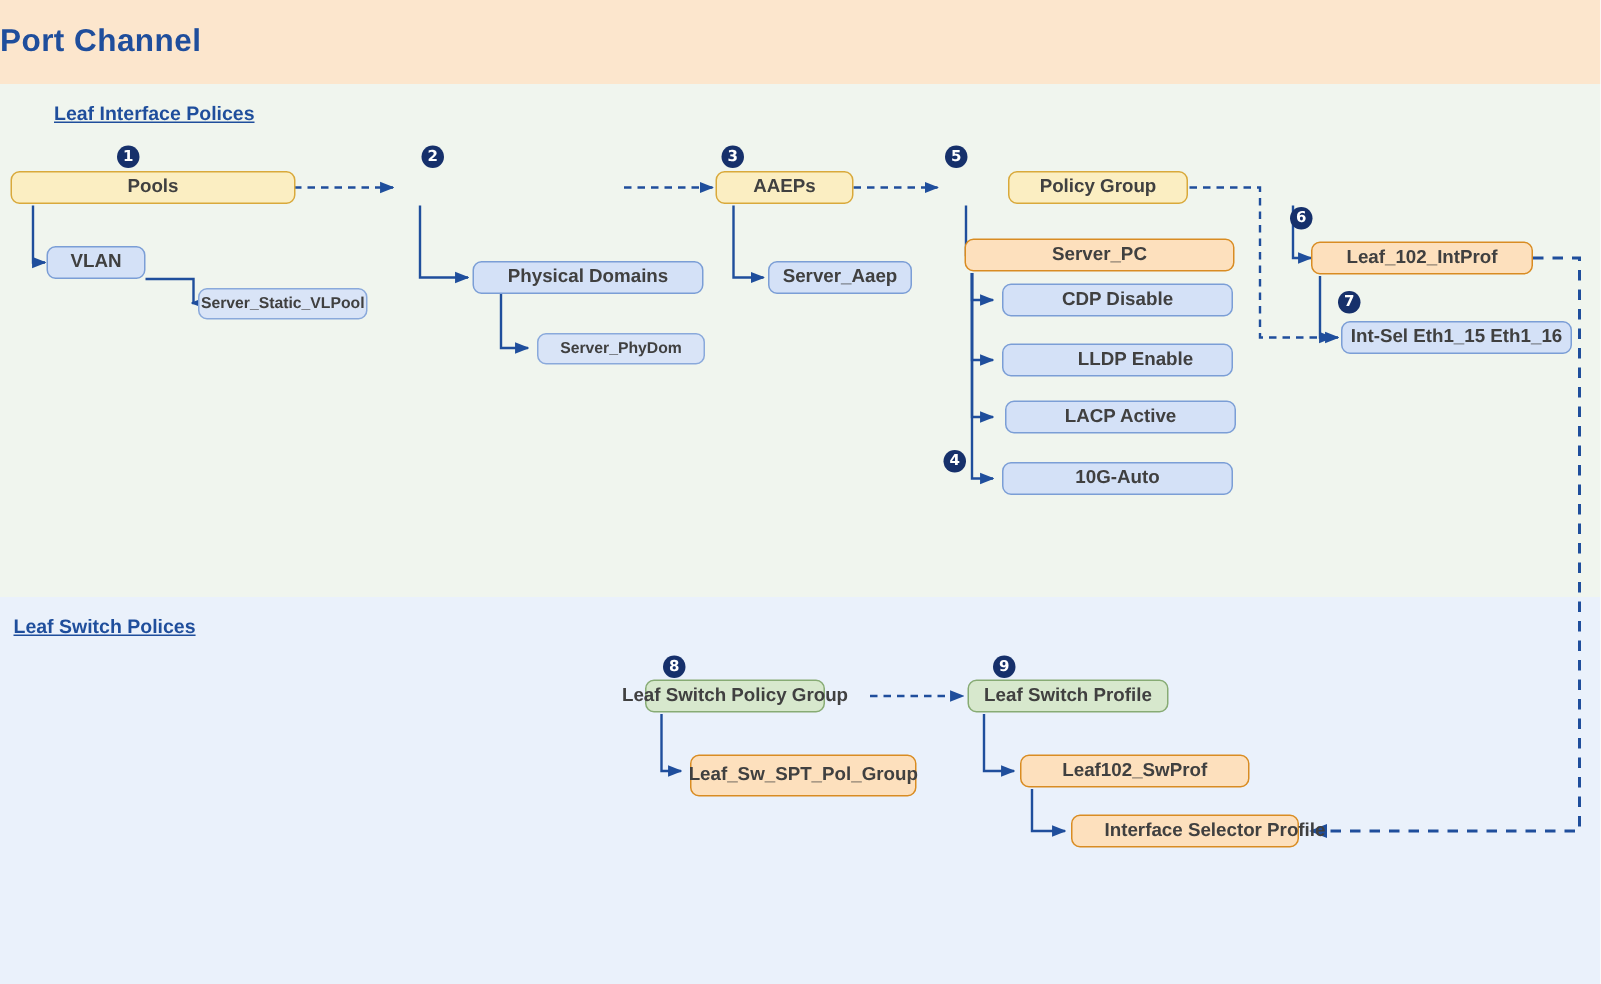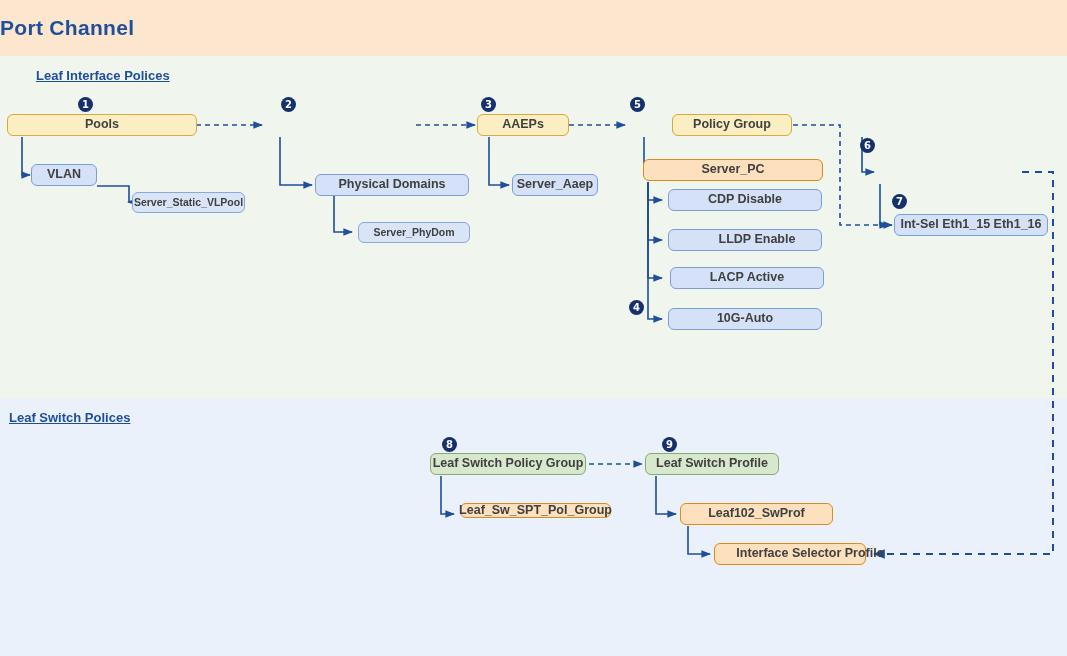--- a/index.html
+++ b/index.html
@@ -192,33 +192,34 @@
   </svg>
 
   <div class="node n-yellow" style="left:7px;  top:114px; width:190px; height:22px;">Pools</div>
   <div class="node n-blue" style="left:31px; top:164px; width:66px;  height:22px;">VLAN</div>
   <div class="node n-blue-sm" style="left:132px; top:192px; width:113px; height:21px;text-align:right;">Server_Static_VLPool</div>
 
   <div class="node n-blue" style="left:315px; top:174px; width:154px; height:22px;">Physical Domains</div>
   <div class="node n-blue-sm" style="left:358px; top:222px; width:112px; height:21px;">Server_PhyDom</div>
 
   <div class="node n-yellow" style="left:477px; top:114px; width:92px;  height:22px;">AAEPs</div>
-  <div class="node n-blue" style="left:512px; top:174px; width:86px;  height:22px;">Server_Aaep</div>
+  <div class="node n-blue" style="left:512px; top:174px; width:96px;  height:22px;">Server_Aaep</div>
 
   <div class="node n-yellow" style="left:628px; top:114px; width:120px; height:22px;margin-left:44px;">Policy Group</div>
   <div class="node n-orange" style="left:643px; top:159px; width:180px; height:22px;">Server_PC</div>
   <div class="node n-blue" style="left:668px; top:189px; width:154px; height:22px;">CDP Disable</div>
   <div class="node n-blue" style="left:668px; top:229px; width:154px; height:22px;padding-left:28px;">LLDP Enable</div>
   <div class="node n-blue" style="left:670px; top:267px; width:154px; height:22px;">LACP Active</div>
   <div class="node n-blue" style="left:668px; top:308px; width:154px; height:22px;">10G-Auto</div>
 
+  <div class="node n-orange" style="left:874px; top:161px; width:148px; height:22px;">Leaf_102_IntProf</div>
   <div class="node n-blue" style="left:894px; top:214px; width:154px; height:22px;">Int-Sel Eth1_15 Eth1_16</div>
 
-  <div class="node n-green" style="left:430px; top:453px; width:156px; height:22px;">Leaf Switch Policy Group</div>
-  <div class="node n-orange" style="left:460px; top:503px; width:151px; height:15px;">Leaf_Sw_SPT_Pol_Group</div>
+  <div class="node n-green" style="left:430px; top:453px; width:120px; height:22px;">Leaf Switch Policy Group</div>
+  <div class="node n-orange" style="left:460px; top:503px; width:151px; height:28px;">Leaf_Sw_SPT_Pol_Group</div>
 
   <div class="node n-green" style="left:645px; top:453px; width:134px; height:22px;">Leaf Switch Profile</div>
   <div class="node n-orange" style="left:680px; top:503px; width:153px; height:22px;">Leaf102_SwProf</div>
   <div class="node n-orange" style="left:714px; top:543px; width:152px; height:22px;padding-left:44px;">Interface Selector Profile</div>
 
   <div class="badge" style="left:78px;  top:97px;">1</div>
   <div class="badge" style="left:281px; top:97px;">2</div>
   <div class="badge" style="left:481px; top:97px;">3</div>
   <div class="badge" style="left:629px; top:300px;">4</div>
   <div class="badge" style="left:630px; top:97px;">5</div>

